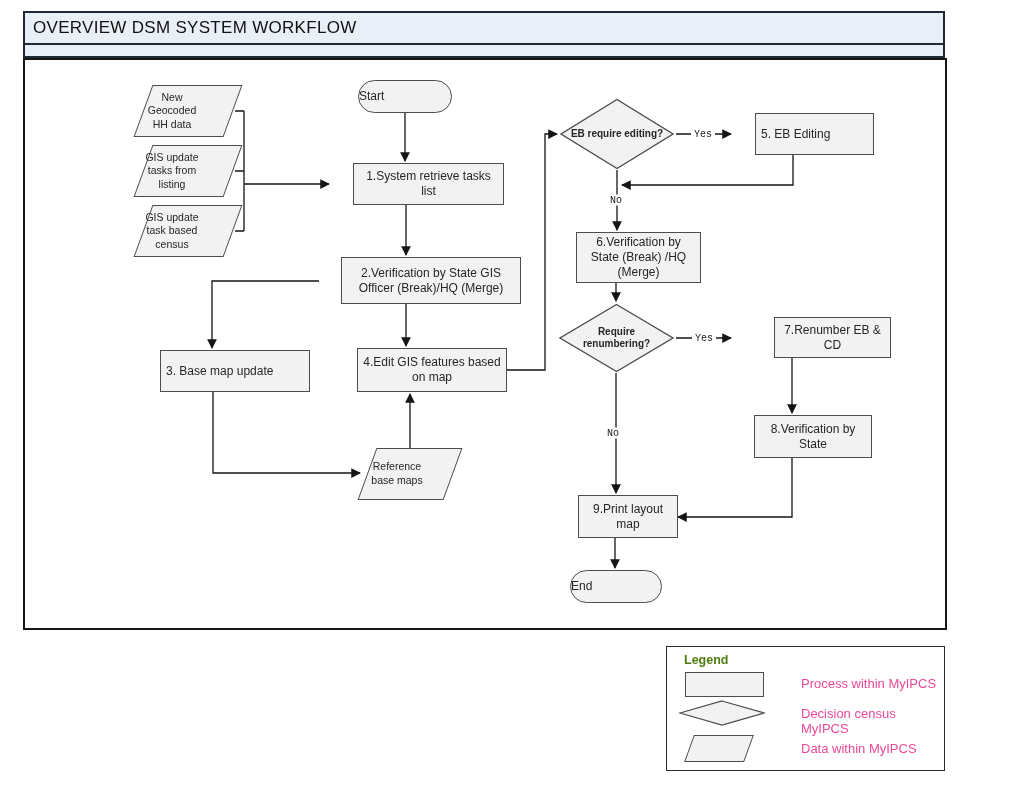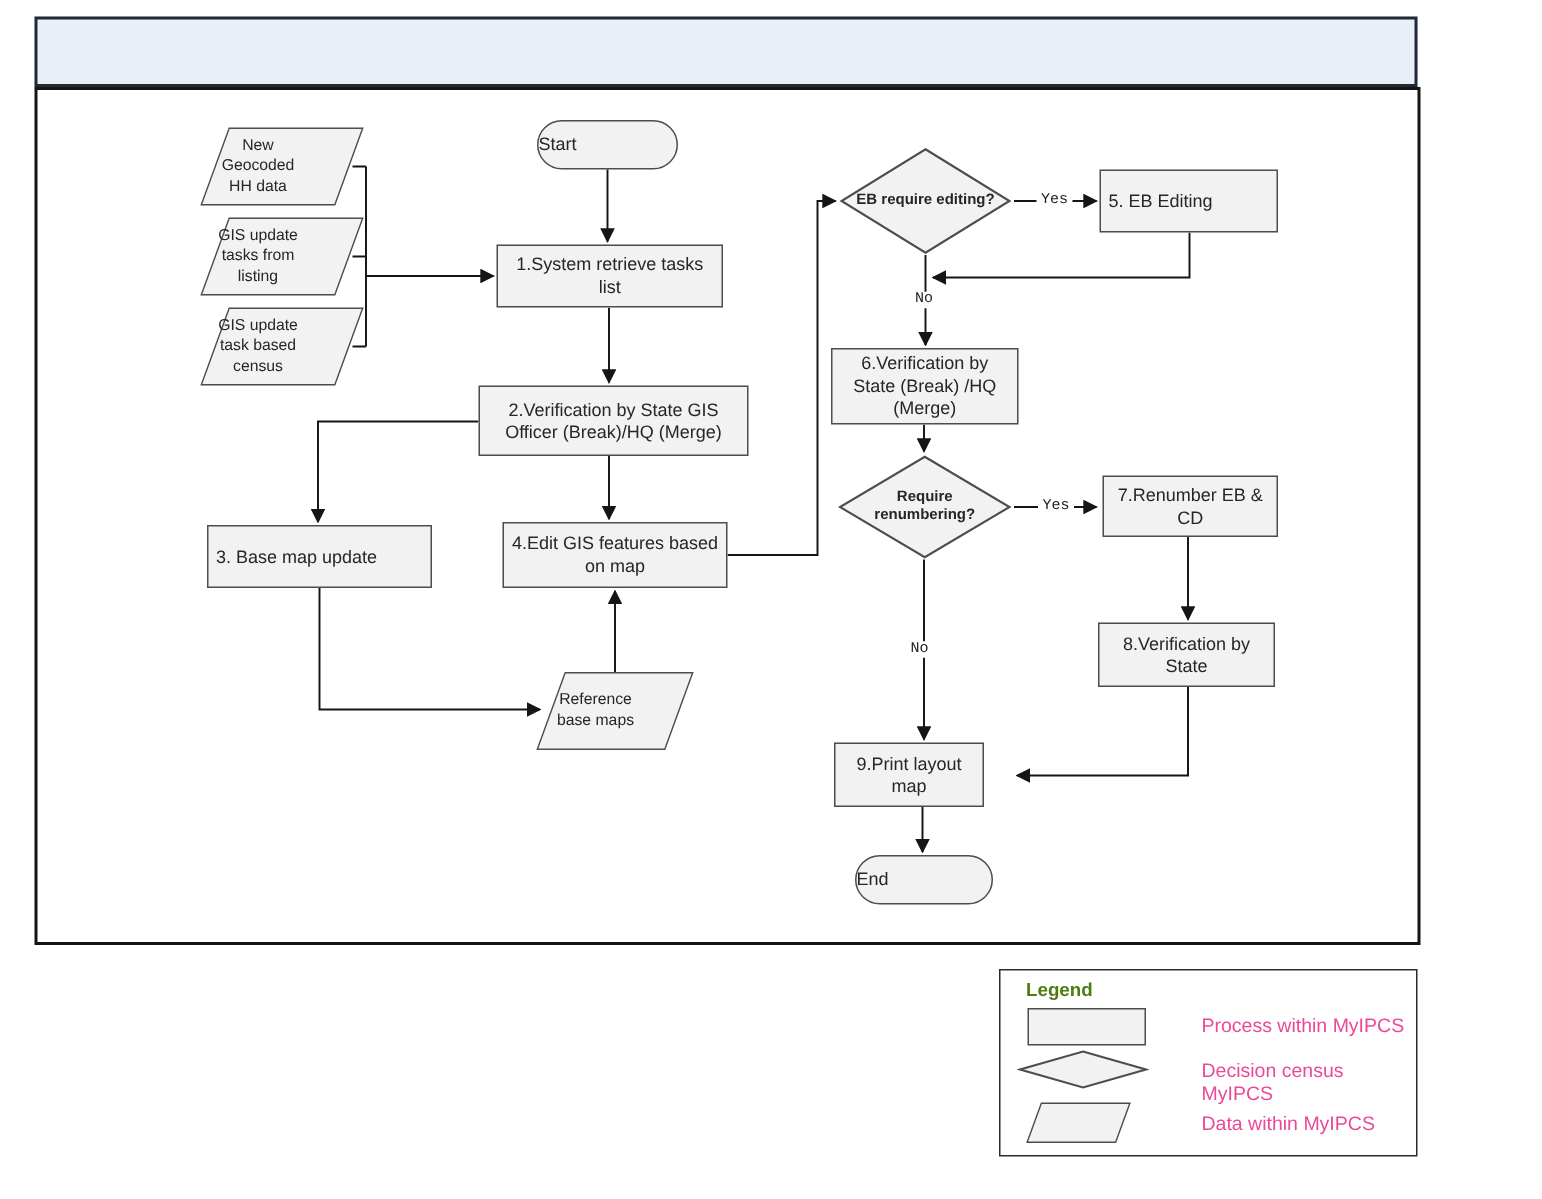--- a/index.html
+++ b/index.html
@@ -26,21 +26,21 @@
   }
 
   .overlay { position:absolute; left:0; top:0; width:1028px; height:799px; z-index:1; pointer-events:none; }
 
   
   .node {
     position:absolute; z-index:2; box-sizing:border-box;
     display:flex; align-items:center; text-align:center;
     font-size:12px; line-height:1.25; color:#262626;
   }
-  .rect  { background:#f2f2f2; border:1.5px solid #4d4d4d; padding:2px 5px; }
+  .rect  { background:#f2f2f2; border:1.5px solid #4d4d4d; padding:2px 5px;margin-left:22px; }
   .pill  { background:#f2f2f2; border:1.5px solid #4d4d4d; border-radius:17px; }
 
   .diamond { background:none; }
   .diamond svg { position:absolute; left:0; top:0; }
   .dlabel {
     position:absolute; inset:0; display:flex; align-items:center; justify-content:center;
     text-align:center; font-size:10px; font-weight:bold; line-height:1.2; padding:0 14px;
   }
 
   .para { background:none; font-size:10.5px; line-height:1.3; }
@@ -66,20 +66,21 @@
     background:#f2f2f2; border:1.4px solid #4d4d4d; box-sizing:border-box;
   }
   .legend-swatch-diamond { position:absolute; left:11px; top:53px; }
   .legend-swatch-para { position:absolute; left:22px; top:88px; width:60px; height:27px; }
   .legend-label { position:absolute; left:134px; font-size:13px; color:#ec4899; }
 </style>
 </head>
 <body>
 
 <div class="banner">
+  <div class="banner-title-row">OVERVIEW DSM SYSTEM WORKFLOW</div>
   <div class="banner-strip"></div>
 </div>
 
 <div class="canvas"></div>
 
 <svg class="overlay" viewBox="0 0 1028 799">
   <defs>
     <marker id="arrow" viewBox="0 0 10 10" refX="9" refY="5" markerWidth="7.5" markerHeight="7.5" orient="auto-start-reverse">
       <path d="M0,0 L10,5 L0,10 z" fill="#151515"></path>
     </marker>
@@ -121,21 +122,21 @@
   <i class="pbg"></i>
   <span class="plabel" style="width:58px">GIS update task based census</span>
 </div>
 
 <div class="node rect" style="left:331px;top:163px;width:151px;height:42px">1.System retrieve tasks list</div>
 <div class="node rect" style="left:319px;top:257px;width:180px;height:47px">2.Verification by State GIS Officer (Break)/HQ (Merge)</div>
 <div class="node rect" style="left:138px;top:350px;width:150px;height:42px">3. Base map update</div>
 <div class="node rect" style="left:335px;top:348px;width:150px;height:44px">4.Edit GIS features based on map</div>
 <div class="node rect" style="left:733px;top:113px;width:119px;height:42px">5. EB Editing</div>
 <div class="node rect" style="left:554px;top:232px;width:125px;height:51px">6.Verification by State (Break) /HQ (Merge)</div>
-<div class="node rect" style="left:735px;top:317px;width:117px;height:41px">7.Renumber EB &amp; CD</div>
+<div class="node rect" style="left:752px;top:317px;width:117px;height:41px">7.Renumber EB &amp; CD</div>
 <div class="node rect" style="left:732px;top:415px;width:118px;height:43px">8.Verification by State</div>
 <div class="node rect" style="left:556px;top:495px;width:100px;height:43px">9.Print layout map</div>
 
 <div class="node para" style="left:367px;top:448px;width:86px;height:52px">
   <i class="pbg"></i>
   <span class="plabel" style="width:60px">Reference base maps</span>
 </div>
 
 <div class="node diamond" style="left:559px;top:98px;width:116px;height:72px">
   <svg width="116" height="72">

